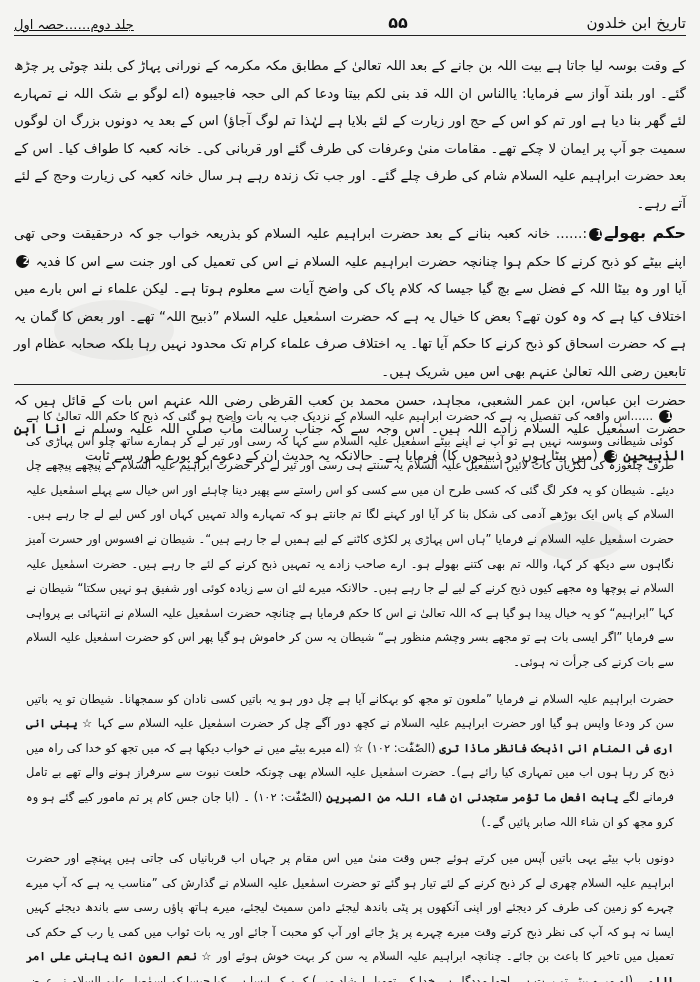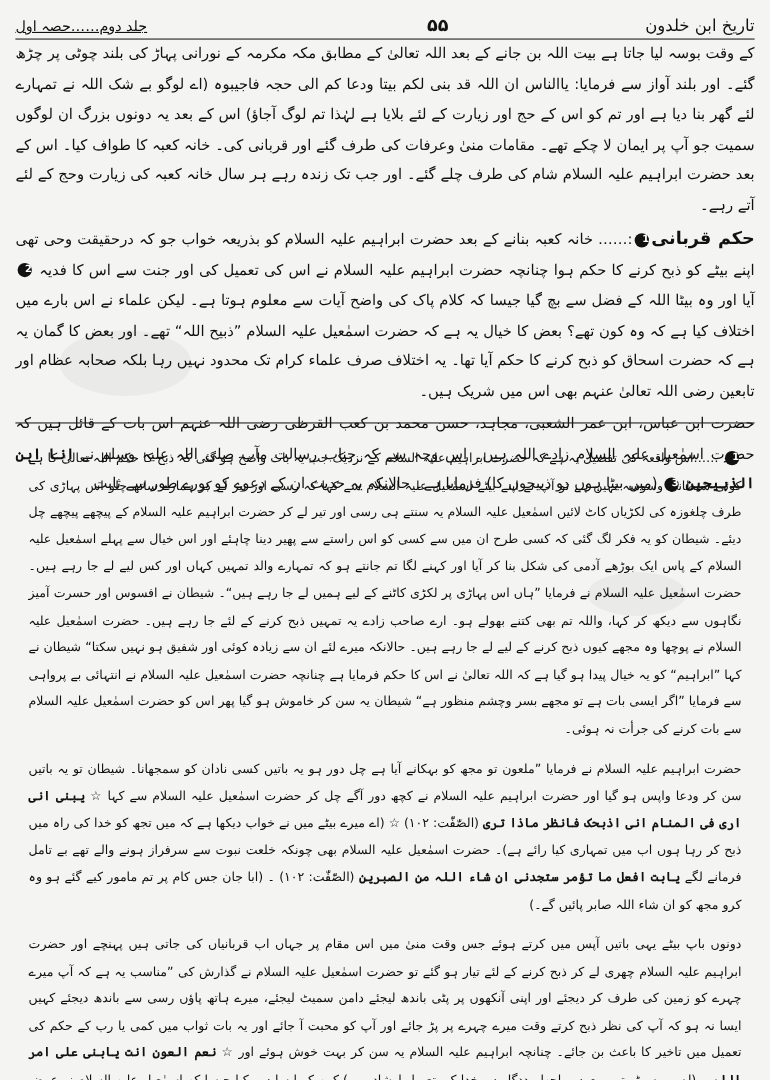--- a/index.html
+++ b/index.html
@@ -48,21 +48,21 @@
     font-weight: bold;
     font-family: "DejaVu Sans", sans-serif;
     margin-left: 48px;
   }
   .hdr-volume {
     font-size: 13px;
     text-decoration: underline;
   }
   .main-text {
     position: absolute;
-    top: 36px;
+    top: 52px;
     left: 0;
     right: 0;
     font-size: 13.4px;
     line-height: 27.5px;
     text-align: justify;
     text-align-last: right;
   }
   .main-text p {
     margin: 0 0 2px 0;
   }
@@ -125,21 +125,21 @@
   <div class="running-header">
     <span class="hdr-title">تاریخ ابن خلدون</span>
     <span class="hdr-page">۵۵</span>
     <span class="hdr-volume">جلد دوم……حصہ اول</span>
   </div>
 
   <div class="main-text">
     <p>کے وقت بوسہ لیا جاتا ہے بیت اللہ بن جانے کے بعد اللہ تعالیٰ کے مطابق مکہ مکرمہ کے نورانی پہاڑ کی بلند چوٹی پر چڑھ گئے۔ اور بلند آواز سے فرمایا: یاالناس ان اللہ قد بنی لکم بیتا ودعا کم الی حجہ فاجیبوہ (اے لوگو بے شک اللہ نے تمہارے لئے گھر بنا دیا ہے اور تم کو اس کے حج اور زیارت کے لئے بلایا ہے لہٰذا تم لوگ آجاؤ) اس کے بعد یہ دونوں بزرگ ان لوگوں سمیت جو آپ پر ایمان لا چکے تھے۔ مقامات منیٰ وعرفات کی طرف گئے اور قربانی کی۔ خانہ کعبہ کا طواف کیا۔ اس کے بعد حضرت ابراہیم علیہ السلام شام کی طرف چلے گئے۔ اور جب تک زندہ رہے ہر سال خانہ کعبہ کی زیارت وحج کے لئے آتے رہے۔</p>
 
     <p>
-      <span class="section-heading">حکم قربانی</span><span class="note-marker">1</span><span>:…… خانہ کعبہ بنانے کے بعد حضرت ابراہیم علیہ السلام کو بذریعہ خواب جو کہ درحقیقت وحی تھی اپنے بیٹے کو ذبح کرنے کا حکم ہوا چنانچہ حضرت ابراہیم علیہ السلام نے اس کی تعمیل کی اور جنت سے اس کا فدیہ</span>
+      <span class="section-heading">حکم بھولے</span><span class="note-marker">1</span><span>:…… خانہ کعبہ بنانے کے بعد حضرت ابراہیم علیہ السلام کو بذریعہ خواب جو کہ درحقیقت وحی تھی اپنے بیٹے کو ذبح کرنے کا حکم ہوا چنانچہ حضرت ابراہیم علیہ السلام نے اس کی تعمیل کی اور جنت سے اس کا فدیہ</span>
       <span class="note-marker">2</span>
       <span>آیا اور وہ بیٹا اللہ کے فضل سے بچ گیا جیسا کہ کلام پاک کی واضح آیات سے معلوم ہوتا ہے۔ لیکن علماء نے اس بارے میں اختلاف کیا ہے کہ وہ کون تھے؟ بعض کا خیال یہ ہے کہ حضرت اسمٰعیل علیہ السلام ”ذبیح اللہ“ تھے۔ اور بعض کا گمان یہ ہے کہ حضرت اسحاق کو ذبح کرنے کا حکم آیا تھا۔ یہ اختلاف صرف علماء کرام تک محدود نہیں رہا بلکہ صحابہ عظام اور تابعین رضی اللہ تعالیٰ عنہم بھی اس میں شریک ہیں۔</span>
     </p>
 
     <p>
       <span>حضرت ابن عباس، ابن عمر الشعبی، مجاہد، حسن محمد بن کعب القرظی رضی اللہ عنہم اس بات کے قائل ہیں کہ حضرت اسمٰعیل علیہ السلام زادے اللہ ہیں۔ اس وجہ سے کہ جناب رسالت مآب صلی اللہ علیہ وسلم نے</span>
       <span class="arabic-inline">انا ابن الذبیحین</span>
       <span class="note-marker">3</span>
       <span>(میں بیٹا ہوں دو ذبیحوں کا) فرمایا ہے۔ حالانکہ یہ حدیث ان کے دعوے کو پورے طور سے ثابت</span>
     </p>

